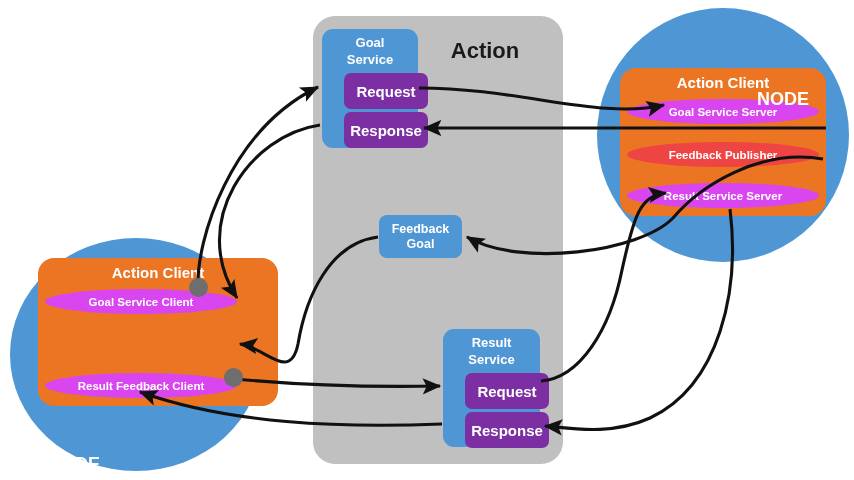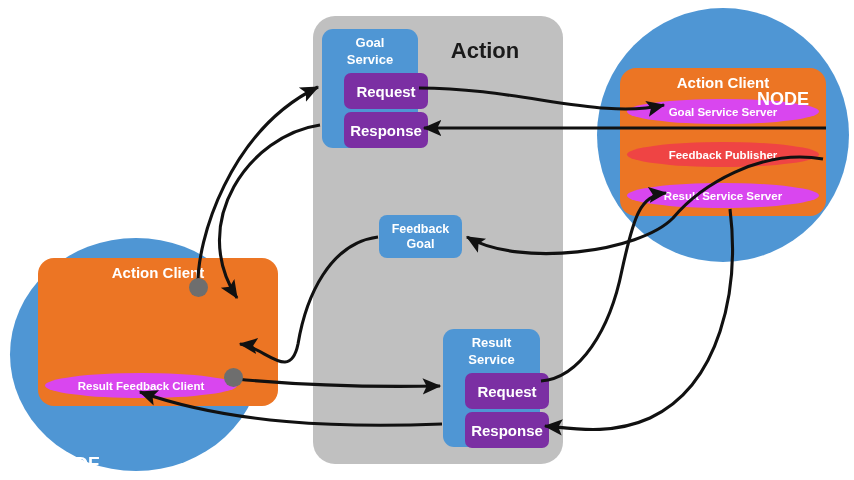--- a/index.html
+++ b/index.html
@@ -176,20 +176,21 @@
   <div class="action-title">Action</div>
 
   <div class="node-circle node-client"></div>
   <div class="node-label node-label-client">NODE</div>
 
   <div class="node-circle node-server"></div>
   <div class="node-label node-label-server">NODE</div>
 
   <div class="orange-panel panel-client">
     <div class="panel-title">Action Client</div>
+    <div class="pill pill-yellow pill-r1">Goal Service Client</div>
     <div class="pill pill-yellow pill-r3">Result Feedback Client</div>
   </div>
 
   <div class="orange-panel panel-server">
     <div class="panel-title">Action Client</div>
     <div class="pill pill-yellow pill-r1">Goal Service Server</div>
     <div class="pill pill-green  pill-r2">Feedback Publisher</div>
     <div class="pill pill-yellow pill-r3">Result Service Server</div>
   </div>
 

